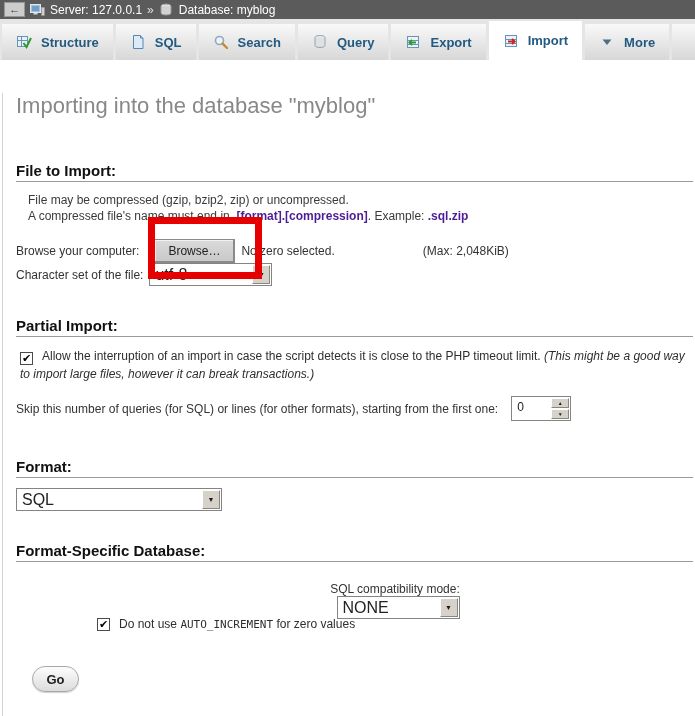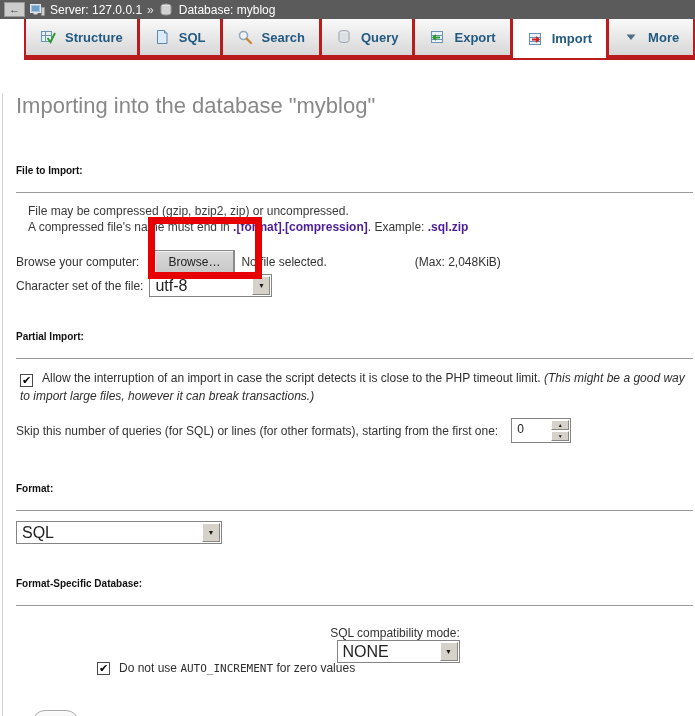--- a/index.html
+++ b/index.html
@@ -17,43 +17,43 @@
   .back-btn {
     width:21px; height:15px; background:#cccccc; border:1px solid #989898;
     color:#3c3c3c; font-size:11px; line-height:12px; text-align:center; cursor:pointer;
   }
   .topbar .crumb { cursor:pointer; }
   .topbar .sep { color:#e0e0e0; }
   .tb-icon { width:15px; height:14px; display:inline-block; }
 
   
   .tabbar {
-    height:41px; background:#b91c1c; display:flex; padding-left:2px;margin-left:24px;
+    height:41px; background:#e5e5e5; display:flex; align-items:flex-end; padding-left:2px;
   }
   .tab {
     height:36px; display:flex; align-items:center; gap:9px; padding:0 14px;
     margin-right:3px; background:linear-gradient(#f9f9f9, #d7d7d7);
     color:#235a81; font-size:13px; font-weight:bold; cursor:pointer; white-space:nowrap;
   }
   .tab.active { background:#fff; height:39px; }
   .tab-filler { flex:1; height:36px; background:linear-gradient(#f9f9f9, #d7d7d7); }
   .ticon { width:16px; height:16px; display:inline-block; }
   .ticon svg { display:block; }
 
   
   .page-body {
     margin-left:2px; border-left:1px solid #d2d2d2;
     padding:0 2px 0 13px; height:656px;
   }
   h1 {
     margin:33px 0 0 0; font-size:22px; font-weight:normal; color:#888; line-height:26px;
   }
   .section-h {
-    font-size:10px; font-weight:bold; color:#111;
-    border-bottom:1px solid #9a9a9a; padding-bottom:14px; line-height:15px;
+    font-size:15px; font-weight:bold; color:#111;
+    border-bottom:1px solid #9a9a9a; padding-bottom:3px; line-height:15px;
   }
   .h-file    { margin-top:44px; }
   .h-partial { margin-top:32px; }
   .h-format  { margin-top:38px; }
   .h-fso     { margin-top:32px; }
 
   .desc { margin:10px 0 0 12px; line-height:16px; color:#3a3a3a; }
   .desc b { color:#4c1d95; }
 
   .row { display:flex; align-items:center; }
@@ -228,21 +228,21 @@
 
   <div class="section-h h-file">File to Import:</div>
 
   <p class="desc"><span>File may be compressed (gzip, bzip2, zip) or uncompressed.</span><br>
     <span>A compressed file's name must end in </span><b>.[format].[compression]</b><span>. Example: </span><b>.sql.zip</b>
   </p>
 
   <div class="row browse-row">
     <span>Browse your computer:</span>
     <button class="browse-btn">Browse…</button>
-    <span class="nofile">No file selected.</span>
+    <span class="nofile">No zero selected.</span>
     <span class="max-label">(Max: 2,048KiB)</span>
   </div>
 
   <div class="row charset-row">
     <span>Character set of the file:</span>
     <div class="dropdown dd-charset">
       <span class="val">utf-8</span>
       <span class="dd-btn">▼</span>
     </div>
   </div>

